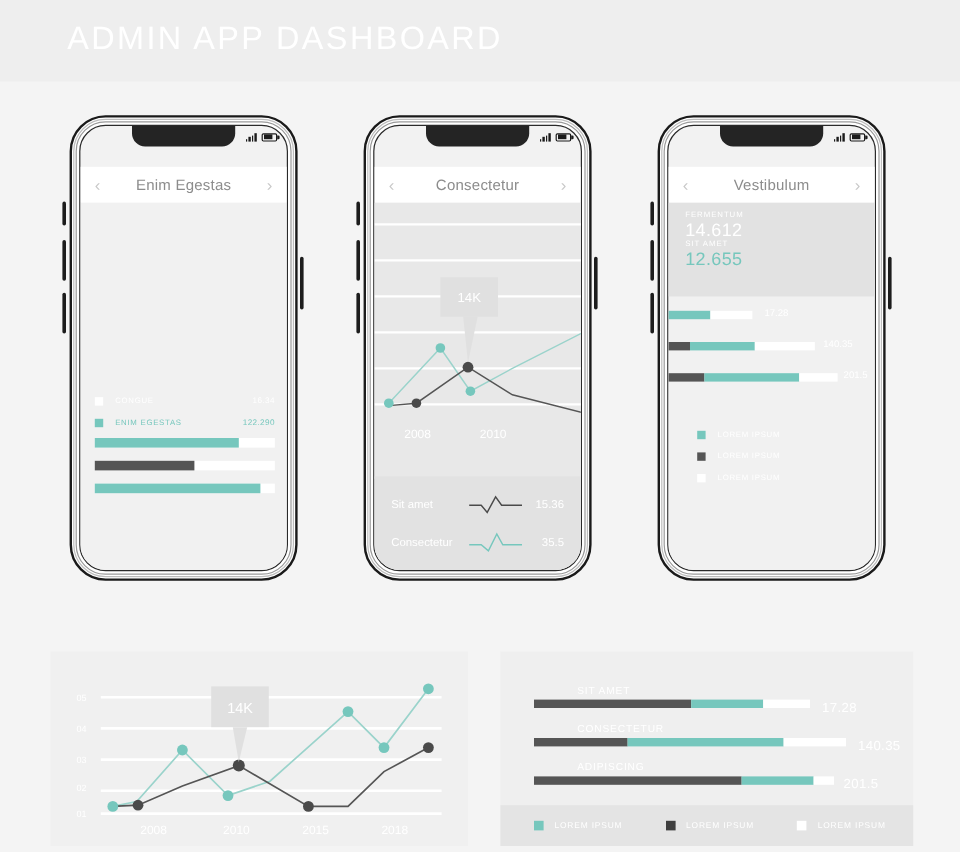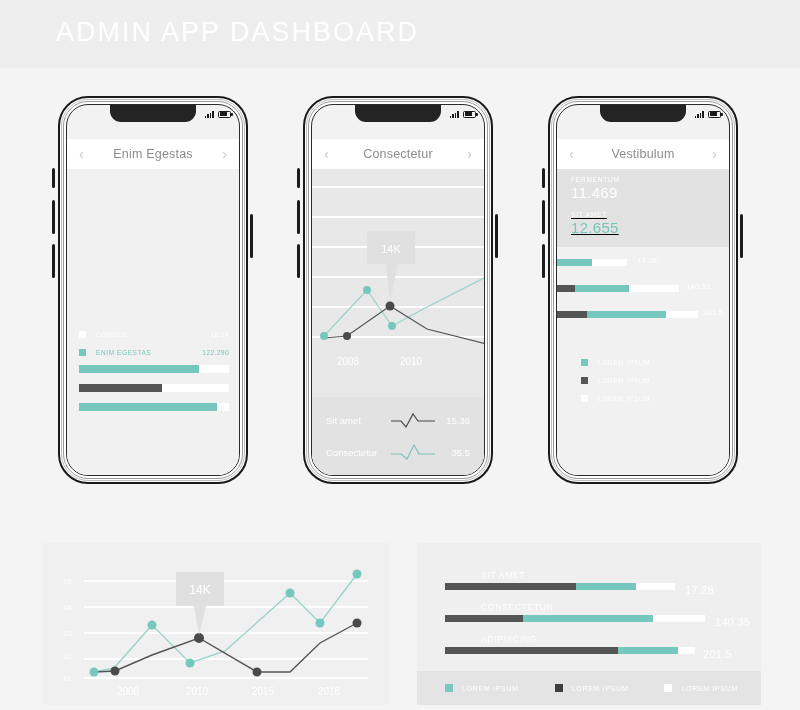--- a/index.html
+++ b/index.html
@@ -305,23 +305,23 @@
       <div class="navbar">
         <span class="nav-arrow left">‹</span>
         <span class="nav-title">Vestibulum</span>
         <span class="nav-arrow right">›</span>
       </div>
 
       <div class="screen-body">
         <div class="p3-head">
           <div class="p3-k" style="top:7px;">
             <div class="p3-klbl" style="color:#ffffff;">FERMENTUM</div>
-            <div class="p3-kval" style="color:#ffffff;">11.469</div>
-          </div>
-          <div class="p3-k" style="top:42px;text-decoration:underline;">
+            <div class="p3-kval" style="color:#ffffff;">14.612</div>
+          </div>
+          <div class="p3-k" style="top:31px;">
             <div class="p3-klbl" style="color:#ffffff;">SIT AMET</div>
             <div class="p3-kval" style="color:#76c7bd;">12.655</div>
           </div>
         </div>
 
         <div class="p3-bars">
           <div class="p3-bar-row">
             <div class="p3-bar" style="top:6px;width:70px;">
               <div class="p3-seg" style="width:0%;background:#555555;"></div>
               <div class="p3-seg" style="width:50%;background:#76c7bd;"></div>

